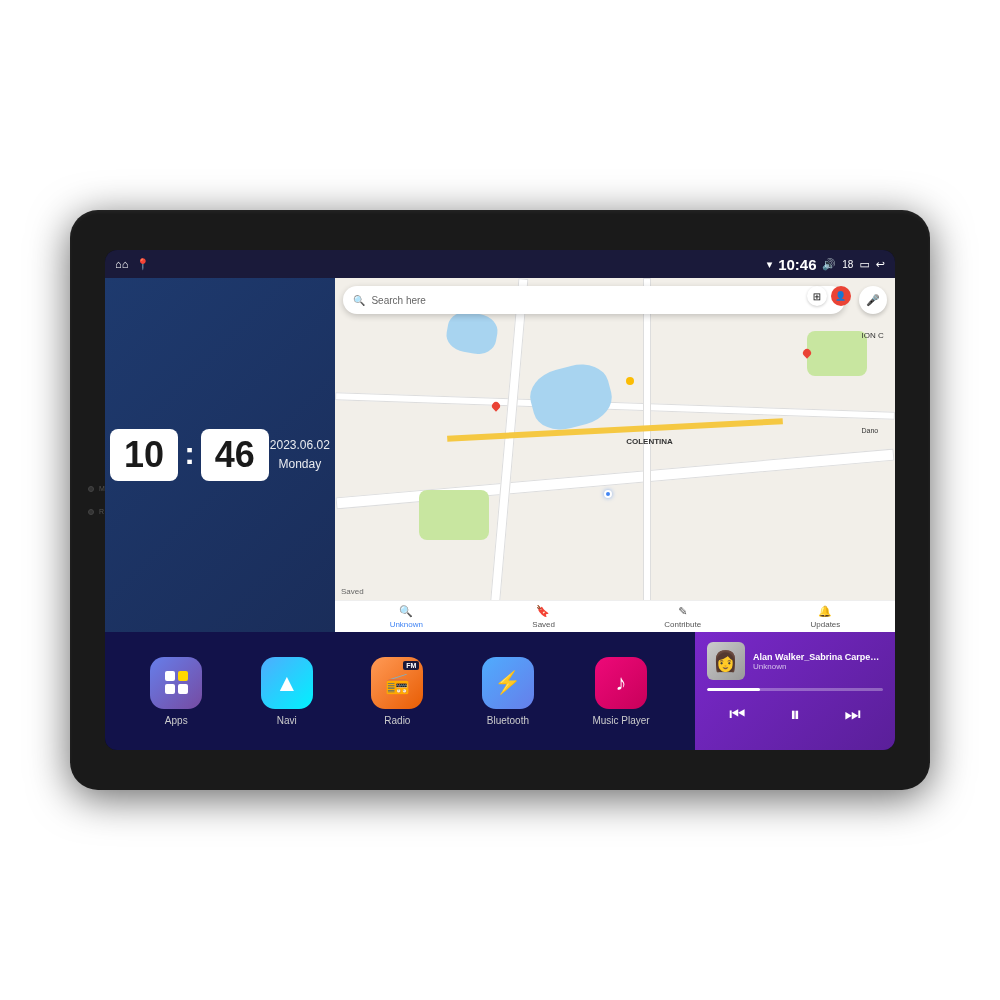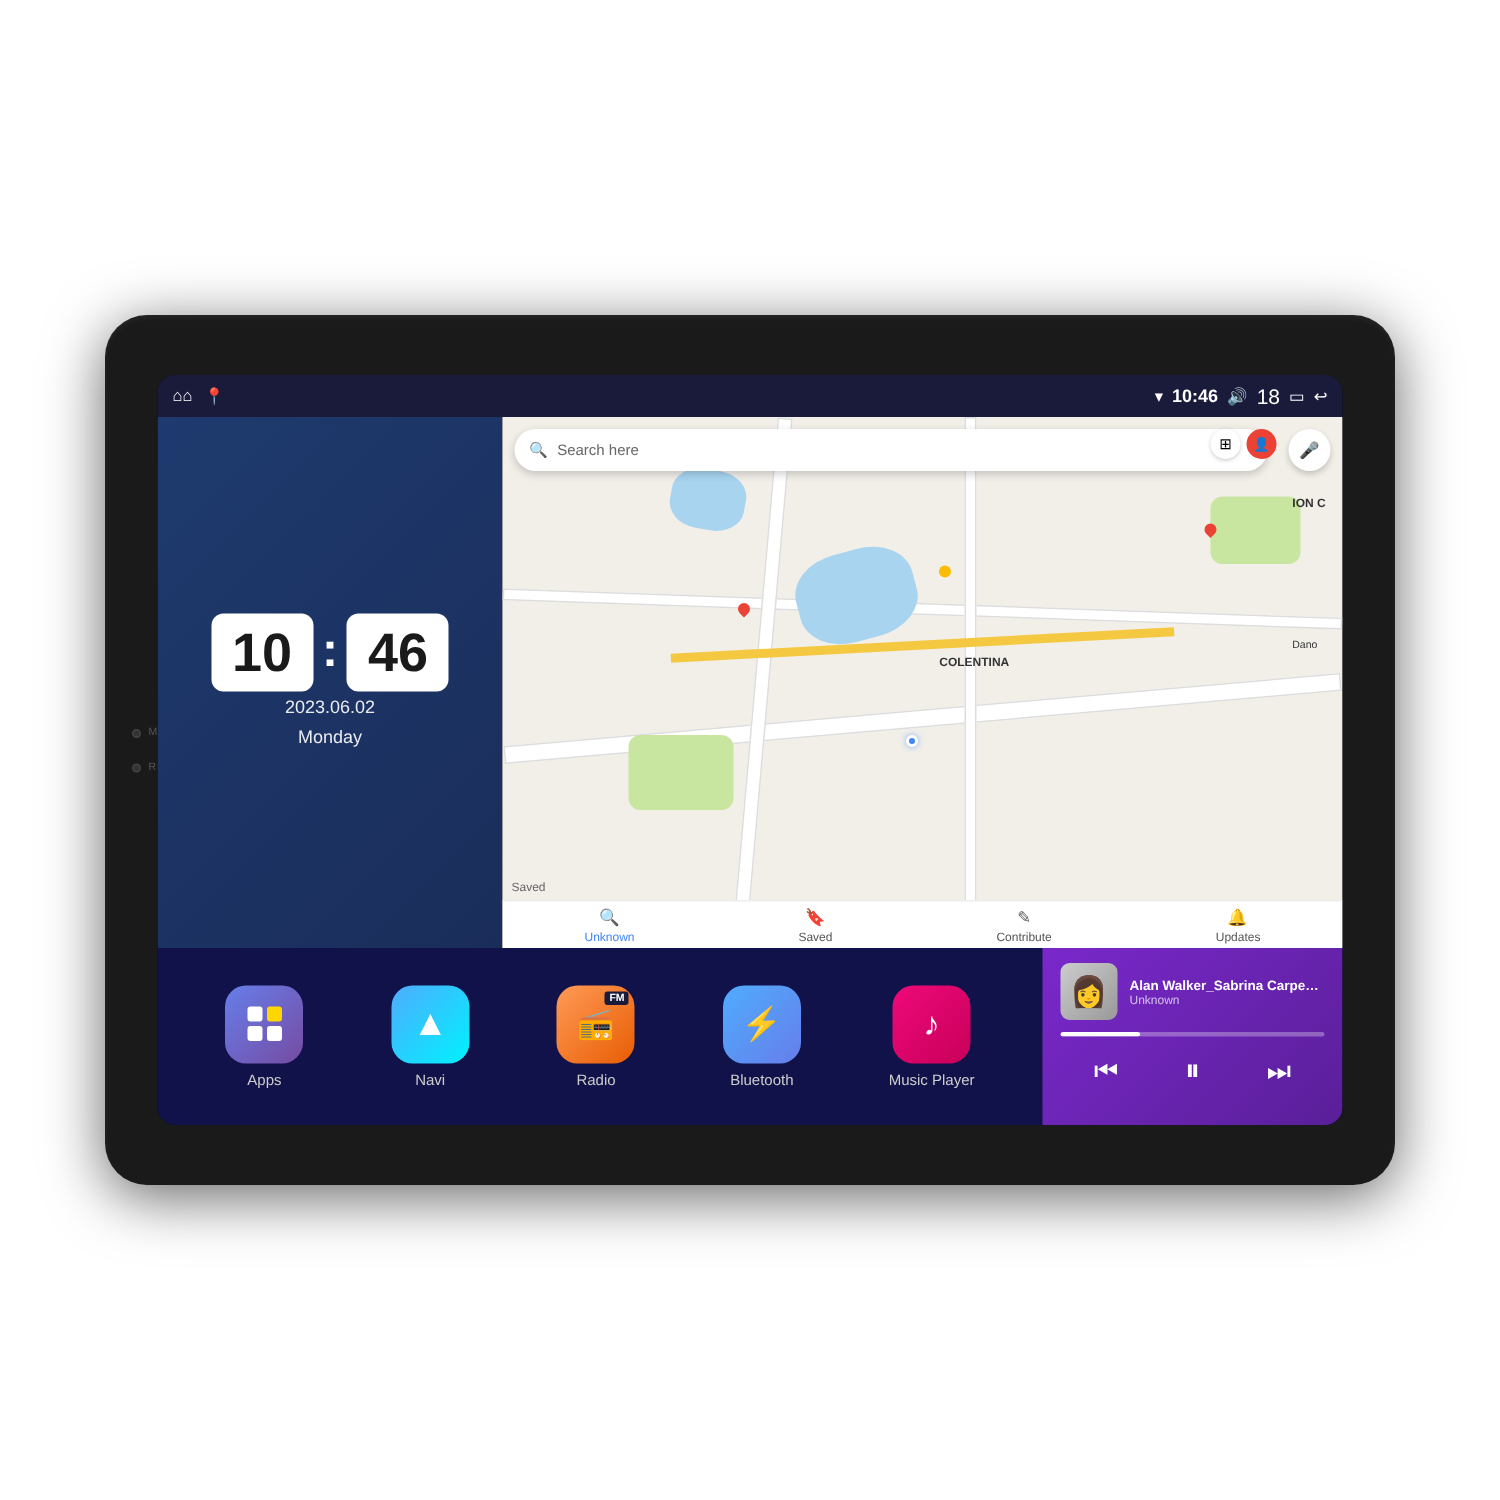--- a/index.html
+++ b/index.html
@@ -95,27 +95,27 @@
       gap: 6px;
     }
 
     .status-icon {
       color: #ffffff;
       font-size: 11px;
     }
 
     .status-time {
       color: #ffffff;
-      font-size: 12px;
+      font-size: 15px;
       font-weight: 600;
     }
 
     .status-battery {
       color: #ffffff;
-      font-size: 14px;
+      font-size: 10px;
     }
 
     
     .main-content {
       position: absolute;
       top: 28px;
       left: 0;
       right: 0;
       bottom: 0;
       display: flex;
@@ -128,21 +128,21 @@
       flex: 1;
       height: 280px;
     }
 
     
     .clock-widget {
       width: 230px;
       min-width: 230px;
       background: linear-gradient(135deg, #1e3a6e 0%, #1a2d5a 100%);
       display: flex;
-      flex-direction: column;
+      flex-direction: row;
       align-items: center;
       justify-content: center;
       padding: 1px;
       gap: 1px;
     }
 
     .clock-display {
       display: flex;
       align-items: center;
       gap: 6px;
@@ -505,21 +505,21 @@
       font-size: 7px;
       color: #333;
       font-weight: 600;
     }
 
     .map-text-ion {
       position: absolute;
       top: 15%;
       right: 2%;
       font-size: 8px;
-      font-weight: 700;
+      font-weight: 400;
       color: #333;
     }
 
     .map-text-dano {
       position: absolute;
       top: 42%;
       right: 3%;
       font-size: 7px;
       color: #333;
     }

